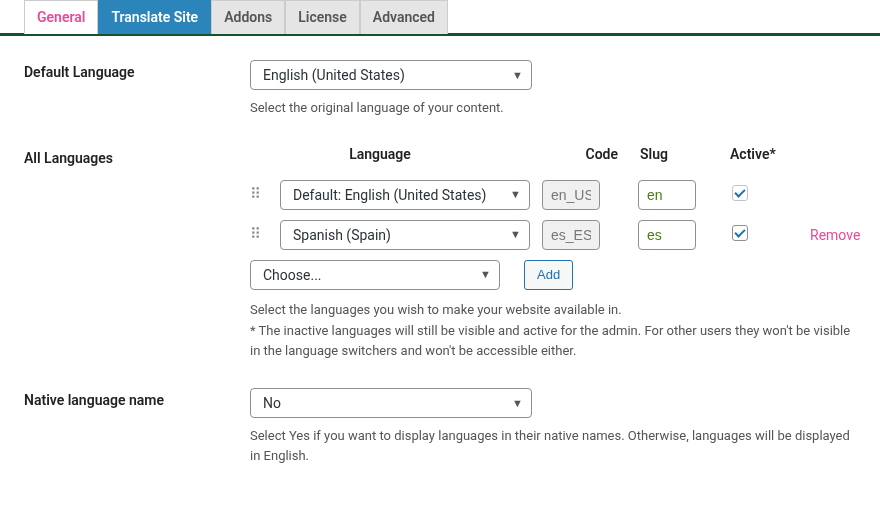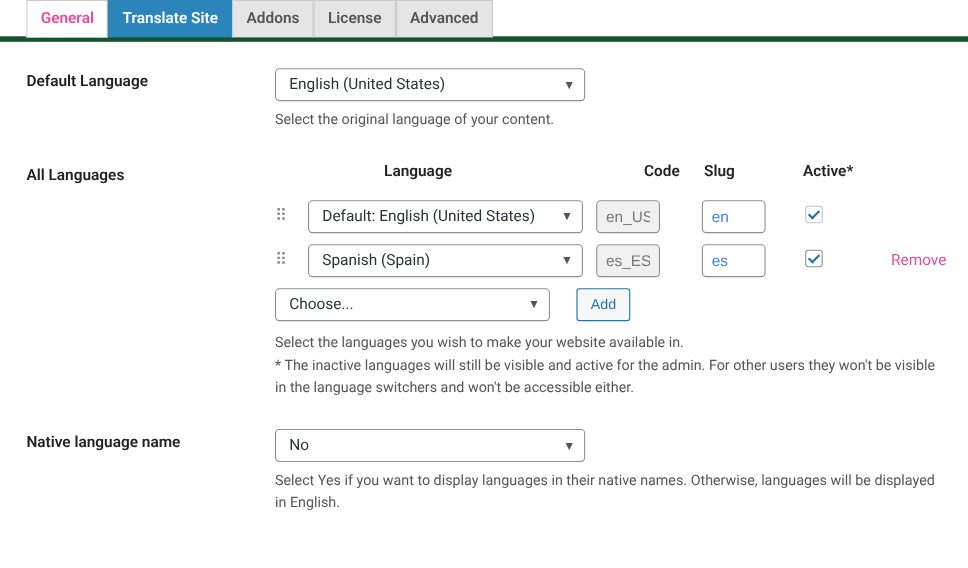--- a/index.html
+++ b/index.html
@@ -1,21 +1,21 @@
 <!DOCTYPE html>
 <html><head>
 <meta charset="utf-8">
 <style>
 * { box-sizing: border-box; margin: 0; padding: 0; }
 body { font-family: -apple-system, BlinkMacSystemFont, "Segoe UI", Roboto, sans-serif; font-size: 13px; color: #444; background: #fff; padding: 0; width: 880px; }
 .tabs { display: flex; gap: 0; padding-left: 24px; }
 .tab { padding: 8px 12px; background: #e5e5e5; border: 1px solid #ccc; border-bottom: none; font-size: 14px; font-weight: 600; color: #555; cursor: pointer; margin-right: 0; }
 .tab.active-general { background: #fff; border: 1px solid #ccc; border-bottom: 1px solid #fff; color: #ec4899; }
 .tab.active-blue { background: #2c85ba; color: #fff; border-color: #2c85ba; }
-.content { padding: 24px 24px 0 24px; border-top: 5px solid #14532d; margin-top: -1px; }
+.content { padding: 24px 24px 0 24px; border-top: 3px solid #14532d; margin-top: -1px; }
 .row { display: flex; align-items: flex-start; margin-bottom: 28px; }
 .row-label { width: 226px; font-size: 14px; font-weight: 600; color: #222; flex-shrink: 0; padding-top: 4px; }
 .row-body { flex: 1; }
 .select { display: flex; align-items: center; justify-content: space-between; width: 282px; height: 30px; border: 1px solid #8c8f94; border-radius: 4px; padding: 0 8px 0 12px; background: #fff; font-size: 14px; color: #2c3338; cursor: pointer; }
 .select.small { width: 250px; }
 .select .chev { color: #555; font-size: 11px; }
 .helper { font-size: 13px; color: #555; margin-top: 8px; line-height: 1.5; }
 .lang-table { }
 .lang-head { display: flex; font-weight: 600; font-size: 14px; color: #222; margin-bottom: 18px; }
 .col-drag { width: 30px; flex-shrink: 0; }
@@ -23,21 +23,21 @@
 .col-code { width: 78px; flex-shrink: 0; }
 .col-slug { width: 76px; flex-shrink: 0; }
 .col-active { width: 60px; flex-shrink: 0; text-align: left; }
 .col-remove { flex: 1; }
 .lang-head .col-lang { text-align: center; padding-right: 60px; }
 .lang-head .col-code { text-align: right; }
 .lang-head .col-slug { text-align: left; padding-left: 4px; }
 .lang-row { display: flex; align-items: center; margin-bottom: 10px; }
 .drag-handle { color: #888; font-size: 15px; cursor: grab; line-height: 1; letter-spacing: -1px; }
 .code-input { width: 58px; height: 30px; border: 1px solid #8c8f94; border-radius: 4px; padding: 0 8px; font-size: 14px; background: #f0f0f0; color: #777; }
-.slug-input { width: 58px; height: 30px; border: 1px solid #8c8f94; border-radius: 4px; padding: 0 8px; font-size: 14px; background: #fff; color: #3b82f6; }
+.slug-input { width: 58px; height: 30px; border: 1px solid #8c8f94; border-radius: 4px; padding: 0 8px; font-size: 14px; background: #fff; color: #4d7c0f; }
 .checkbox { width: 16px; height: 16px; border: 1px solid #8c8f94; border-radius: 3px; display: inline-flex; align-items: center; justify-content: center; cursor: pointer; background: #fff; position: relative; }
 .checkbox.checked::after { content: ""; position: absolute; left: 4px; top: 1px; width: 4px; height: 8px; border: solid #2271b1; border-width: 0 2px 2px 0; transform: rotate(45deg); }
 .checkbox.checked.light::after { border-color: #2271b1; }
 .checkbox.light { border-color: #c3c4c7; }
 .remove-link { color: #ec4899; font-size: 14px; cursor: pointer; margin-left: 18px; text-align: right; }
 .add-btn { height: 30px; border: 1px solid #2271b1; color: #2271b1; background: #f6f7f7; border-radius: 3px; padding: 0 12px; font-size: 13px; cursor: pointer; margin-left: 12px; }
 .lang-row .select { margin-right: 12px; }
 .col-code, .col-slug { margin-right: 18px; }
 </style>
 </head>

